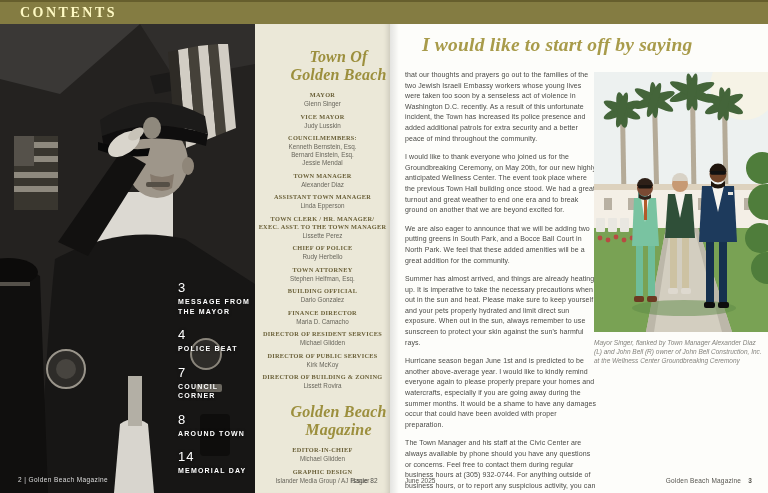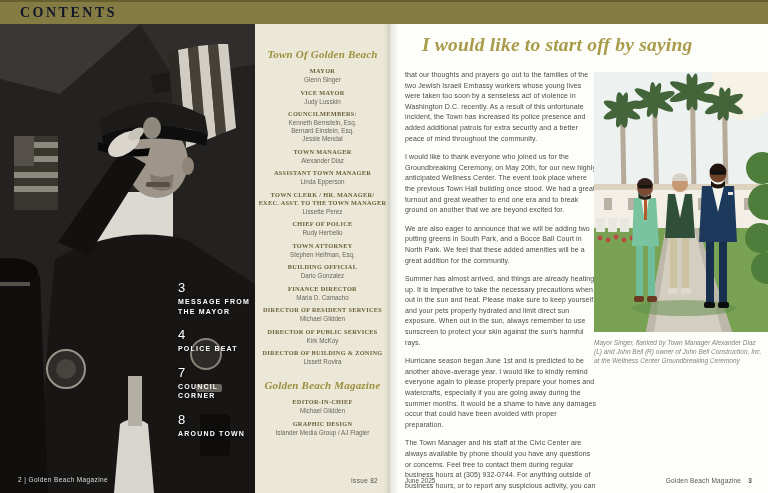--- a/index.html
+++ b/index.html
@@ -12,21 +12,21 @@
     position:relative;width:768px;height:493px;overflow:hidden;
     background:var(--paper);font-family:"Liberation Sans",sans-serif;
   }
   
   .topband{
     position:absolute;left:0;top:0;width:768px;height:24px;
     background:var(--olive);border-top:2px solid var(--olive-dark);
   }
   .band-title{
     position:absolute;top:3px;font-family:"Liberation Serif",serif;
-    font-weight:bold;font-size:14px;letter-spacing:2.5px;color:#0f172a;
+    font-weight:bold;font-size:14px;letter-spacing:2.5px;color:#fef9c3;
   }
   .band-title.left{left:20px;}
   .band-title.right{left:420px;}
   
   .photo-left{
     position:absolute;left:0;top:24px;width:255px;height:469px;
     background:#242220;overflow:hidden;
   }
   .photo-left svg{position:absolute;left:0;top:0;}
   .toc{position:absolute;left:178px;top:256px;list-style:none;width:78px;}
@@ -43,21 +43,21 @@
     position:absolute;left:18px;bottom:10px;color:#ddd;font-size:6.5px;letter-spacing:.4px;
   }
   
   .masthead{
     position:absolute;left:255px;top:24px;width:135px;height:469px;
     background:var(--cream);text-align:center;padding-top:24px;
     box-shadow:inset -6px 0 6px -5px rgba(0,0,0,.18);
   }
   .gold-italic{
     font-family:"Liberation Serif",serif;font-style:italic;font-weight:bold;
-    color:var(--gold);font-size:11px;margin-bottom:7px;letter-spacing:.2px;
+    color:var(--gold);font-size:16px;margin-bottom:7px;letter-spacing:.2px;margin-left:32px;
   }
   .gold-italic.mag{margin-top:13px;}
   .official{margin-bottom:4.5px;}
   .official-title{
     font-family:"Liberation Serif",serif;font-weight:bold;font-size:6.3px;
     color:#6b6139;letter-spacing:.3px;line-height:8px;white-space:pre-line;
   }
   .official-name{
     font-size:6.3px;color:#68665c;line-height:8px;white-space:pre-line;margin-top:1px;
   }
@@ -188,20 +188,24 @@
           <li class="toc-entry">
             <div class="toc-num">7</div>
             <div class="toc-label">COUNCIL CORNER</div>
           </li>
 
           <li class="toc-entry">
             <div class="toc-num">8</div>
             <div class="toc-label">AROUND TOWN</div>
           </li>
 
+          <li class="toc-entry">
+            <div class="toc-num">14</div>
+            <div class="toc-label">MEMORIAL DAY</div>
+          </li>
 
       </ul>
 
       <div class="footer-photo">2 | Golden Beach Magazine</div>
     </div>
 
     <aside class="masthead">
       <h3 class="gold-italic">Town Of Golden Beach</h3>
       <div>
 

